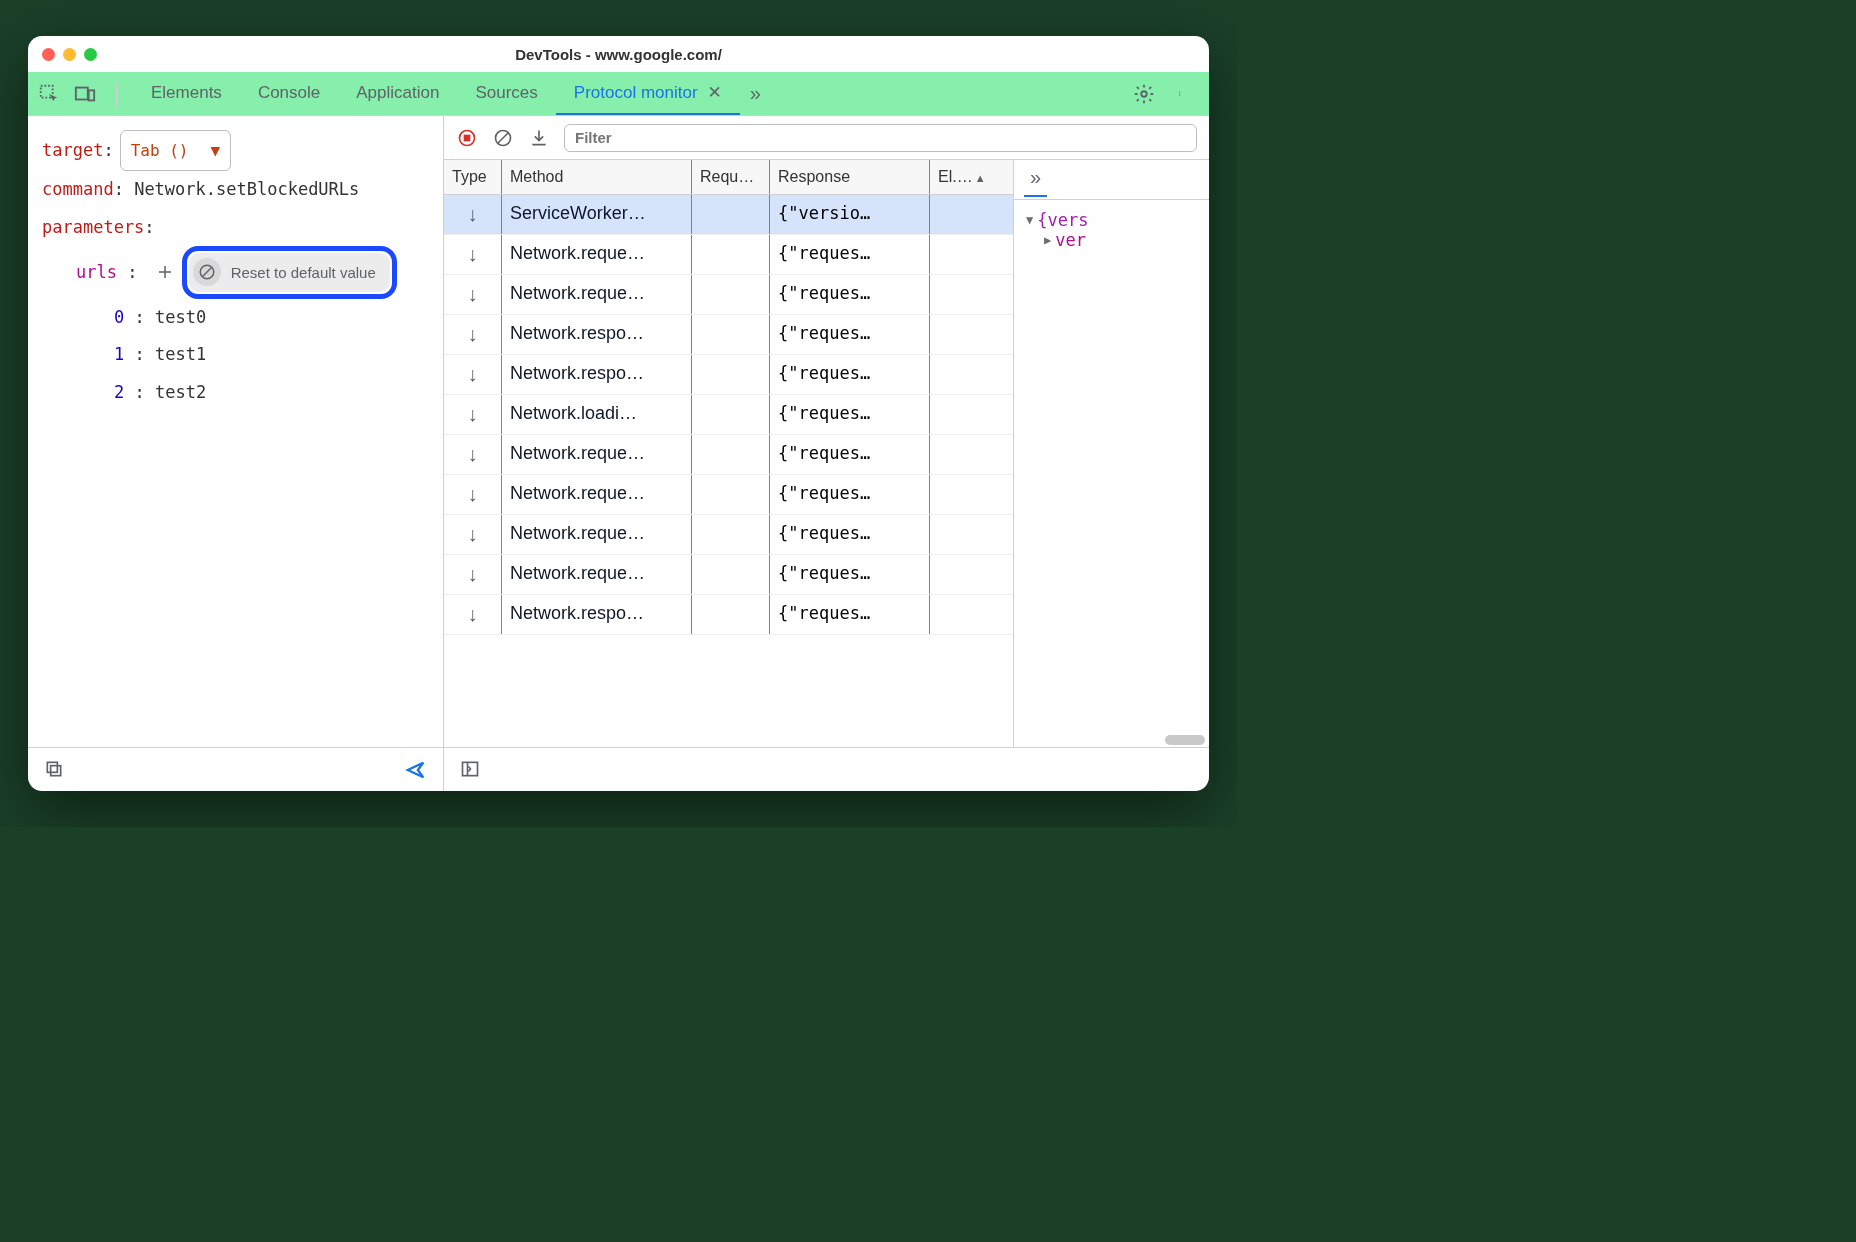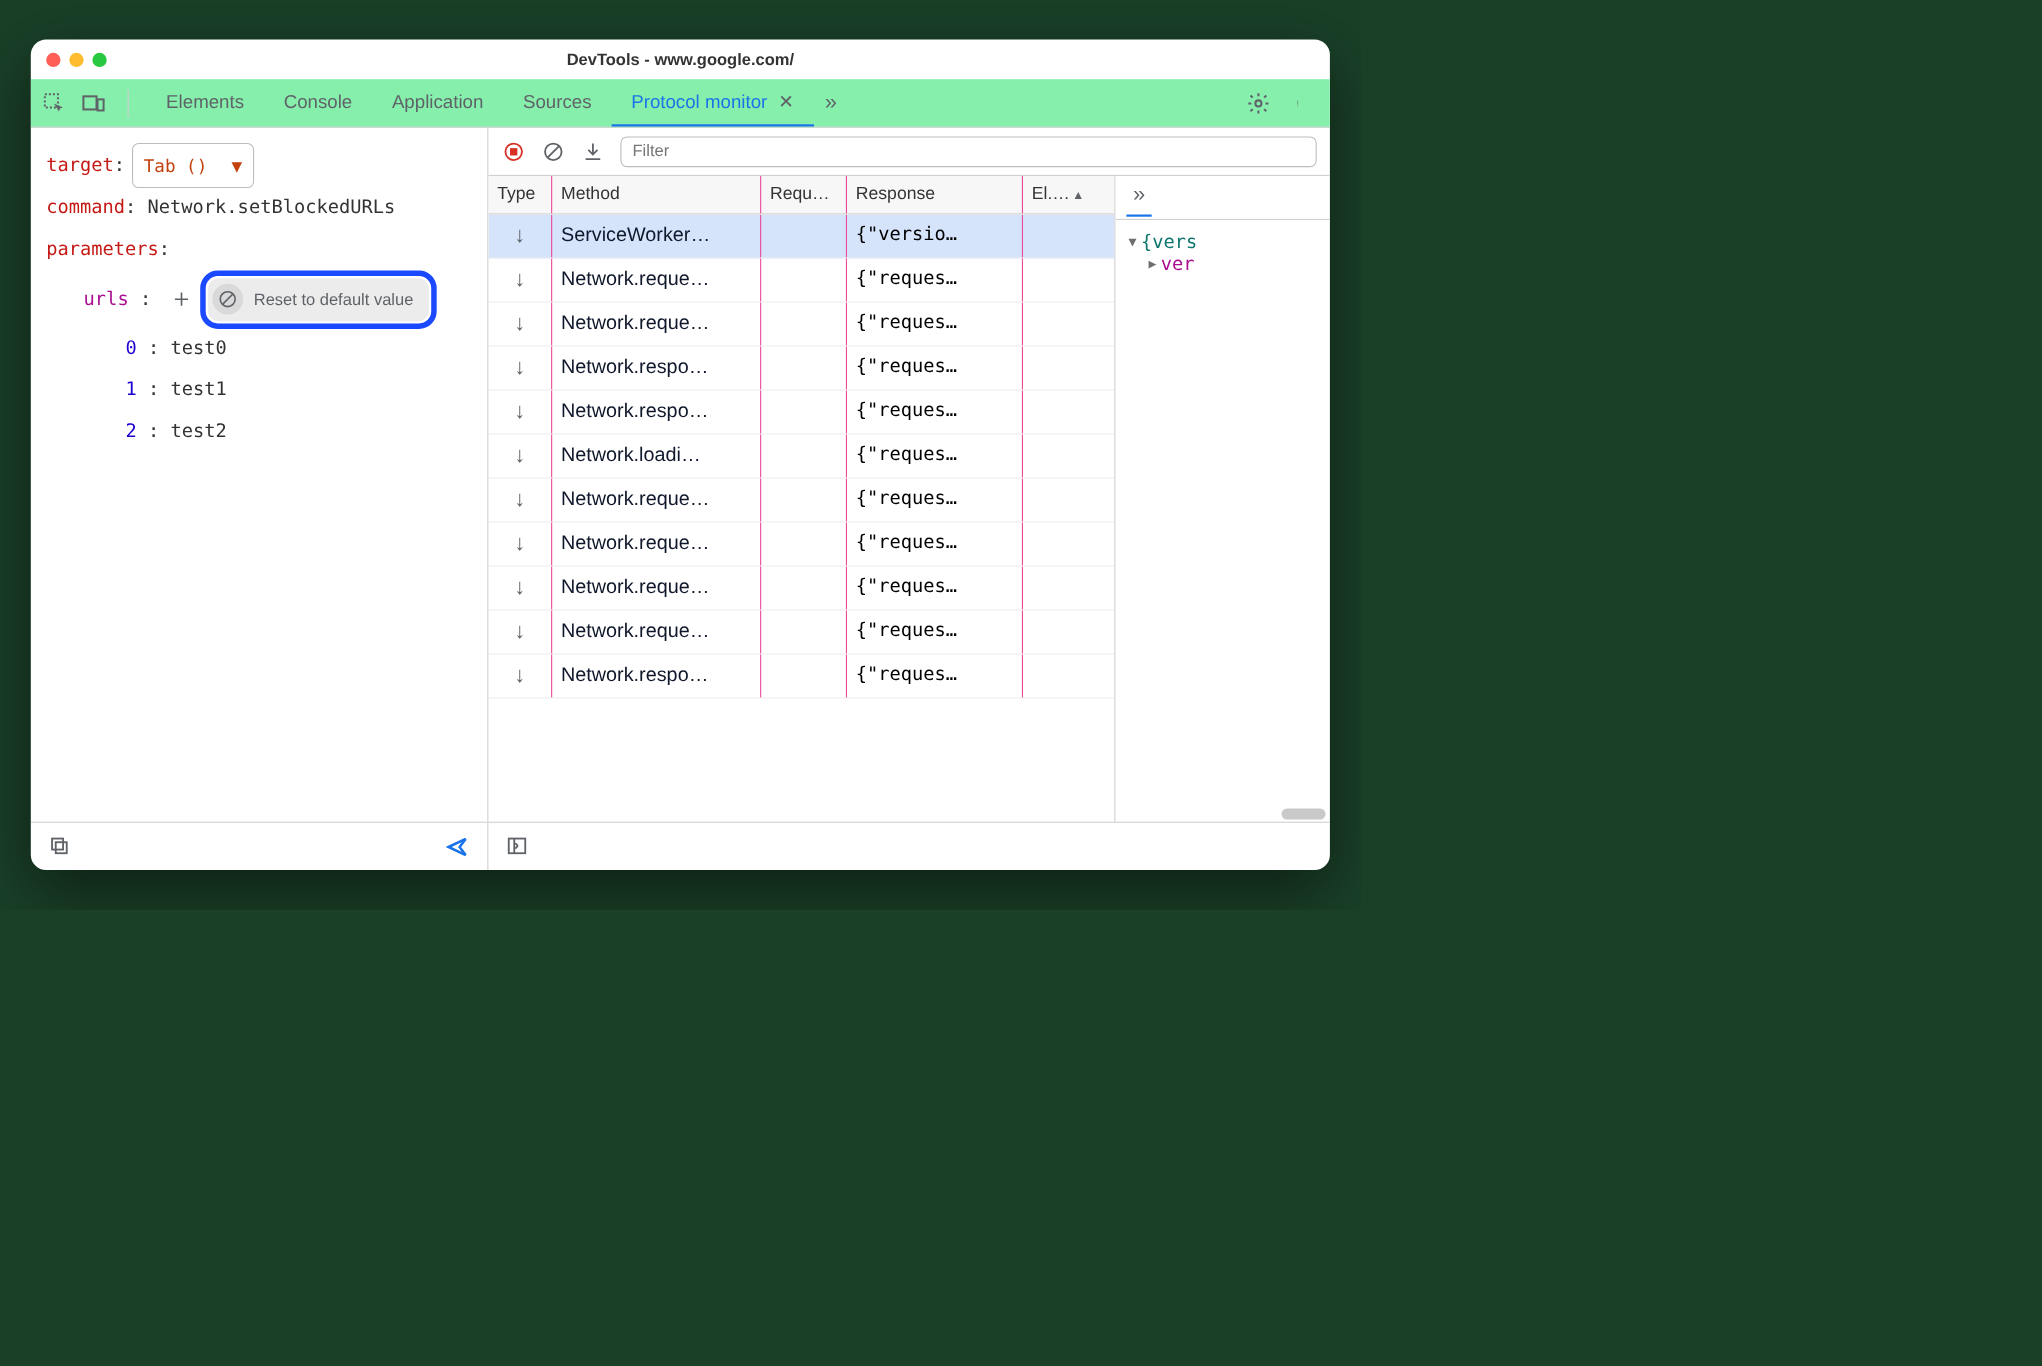--- a/index.html
+++ b/index.html
@@ -112,21 +112,21 @@
 
 .right-pane { flex:1; display:flex; flex-direction:column; }
 .r-toolbar {
   height:44px; display:flex; align-items:center; gap:14px;
   padding:0 12px; border-bottom:1px solid #d0d0d0;
 }
 .r-tb-icon { width:22px; height:22px; display:flex; align-items:center; justify-content:center; cursor:pointer; color:#5f6368; }
 .record { color:#d93025; }
 .filter-input {
   flex:1; height:28px; border:1px solid #bdbdbd; border-radius:6px;
-  padding:0 10px; font-size:15px; color:#c2410c;
+  padding:0 10px; font-size:15px; color:#c2410c;font-weight:bold;
 }
 .r-body { flex:1; display:flex; overflow:hidden; }
 .grid-wrap {
   width:570px; border-right:1px solid #d0d0d0;
   display:flex; flex-direction:column; overflow:hidden;
 }
 .ghead, .grow {
   display:grid;
   grid-template-columns: 58px 190px 78px 160px 70px;
 }
@@ -163,21 +163,21 @@
   color:#5f6368; font-size:20px; cursor:pointer;
   border-bottom:2px solid #1a73e8; padding:4px 6px 6px;
 }
 .detail-body {
   flex:1; padding:10px 0 0 12px;
   font-family: Menlo, Consolas, monospace; font-size:17px; color:#aa0d91;
   overflow:hidden; white-space:nowrap;
 }
 .tree-row { display:flex; align-items:center; gap:4px; }
 .tri { color:#6e6e6e; font-size:12px; }
-.obj-brace { color:#0f766e; }
+.obj-brace { color:#a21caf; }
 .right-footer {
   height:44px; border-top:1px solid #d0d0d0;
   display:flex; align-items:center; padding:0 16px;
 }
 svg { display:block; }
 </style>
 </head>
 <body>
 
 <div class="mac-window">

